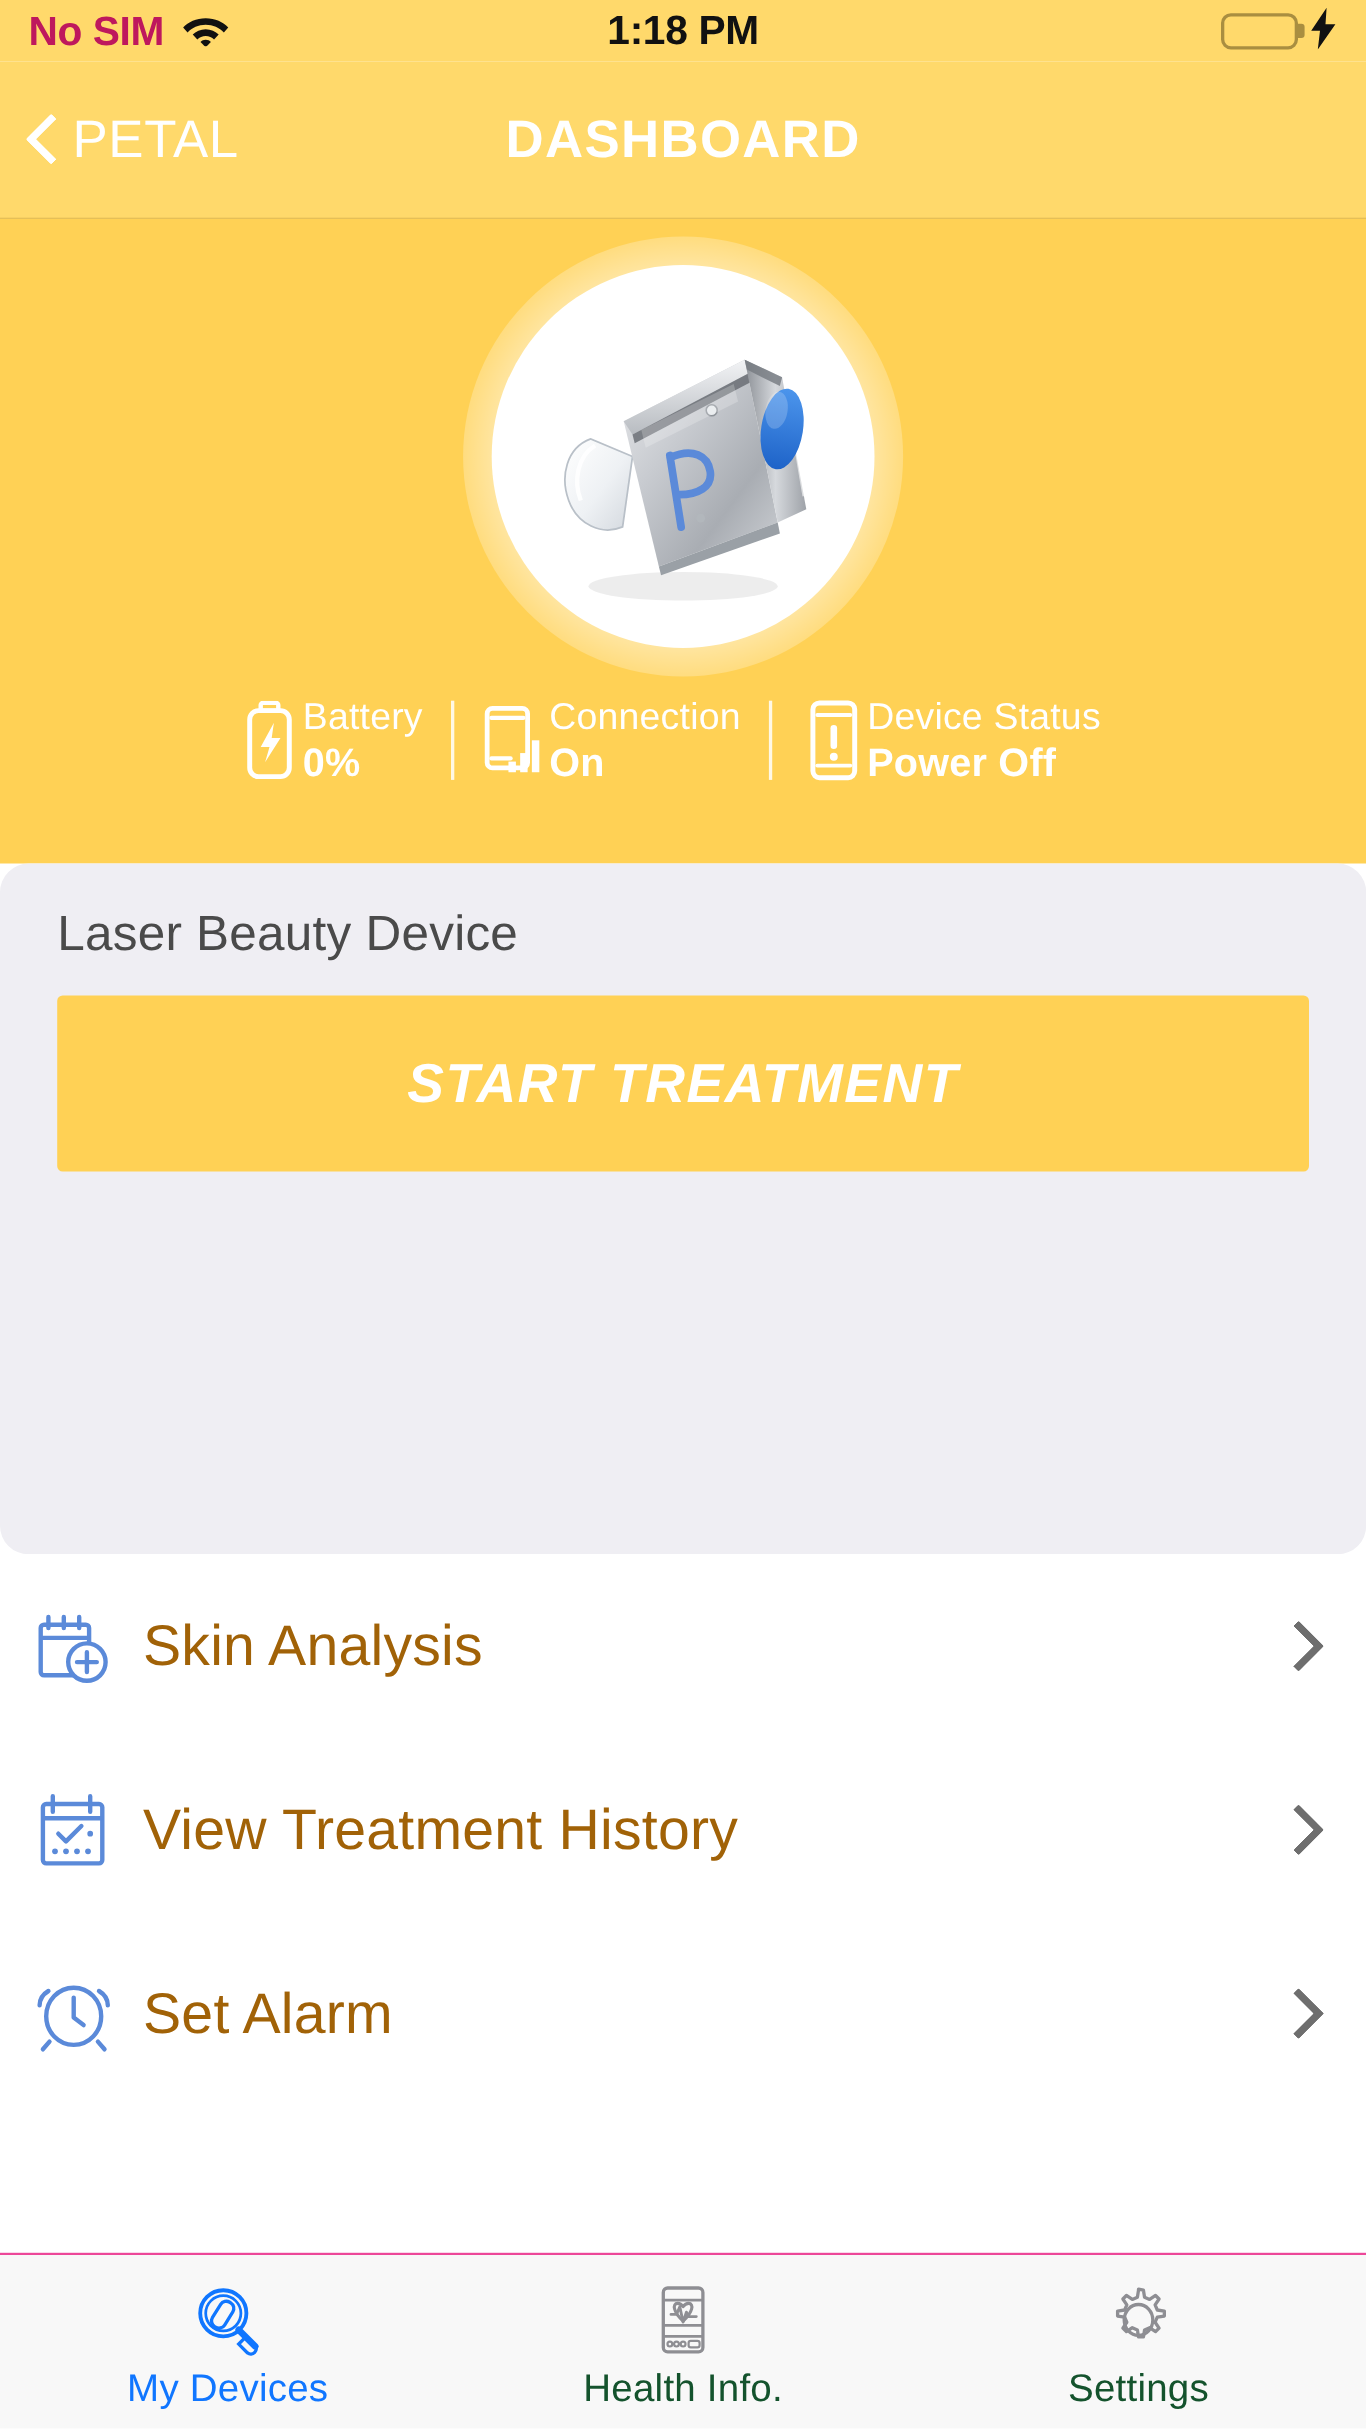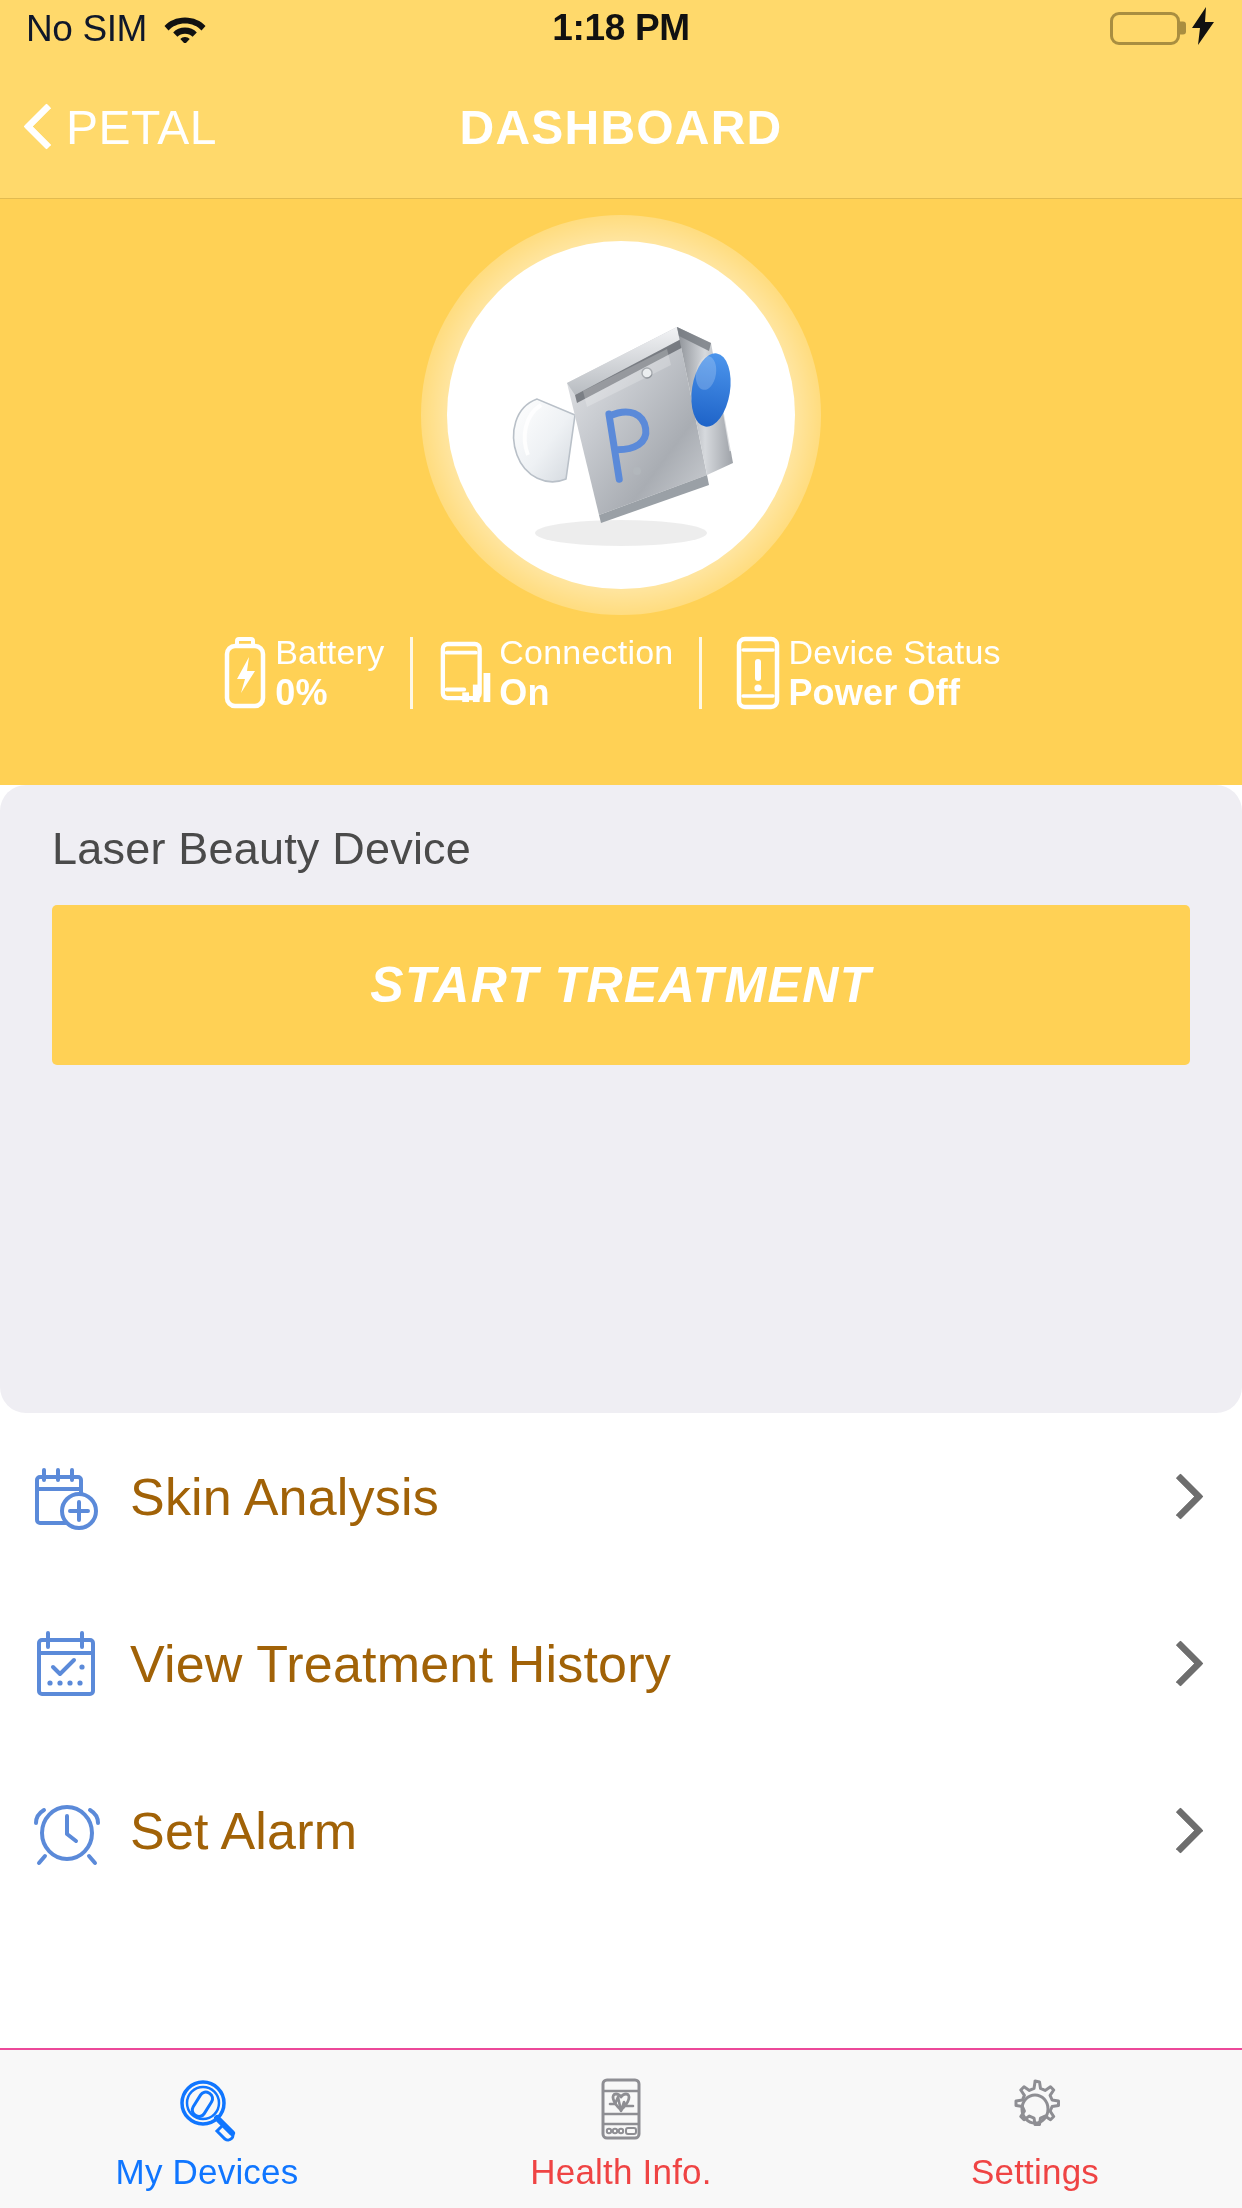--- a/index.html
+++ b/index.html
@@ -33,22 +33,22 @@
   }
   .sb-left {
     display: flex;
     align-items: center;
     gap: 16px;
     flex: 0 0 auto;
     width: 380px;
   }
   .sb-carrier {
     font-size: 37px;
-    font-weight: 400;
-    color: #0f172a;
+    font-weight: 700;
+    color: #be185d;
     letter-spacing: -0.4px;
     line-height: 1;
   }
   .sb-center {
     flex: 1 1 auto;
     text-align: center;
   }
   .sb-time {
     font-size: 37px;
     font-weight: 600;
@@ -335,21 +335,21 @@
     align-items: center;
     justify-content: center;
     gap: 6px;
     cursor: pointer;
     padding-top: 6px;
   }
   .tab-icon { height: 74px; display:flex; align-items:center; justify-content:center; }
   .tab-label {
     font-size: 35px;
     letter-spacing: 0.2px;
-    color: #ef4444;
+    color: #14532d;
   }
   .tab.active .tab-label { color: #1076ff; }
 </style>
 </head>
 <body>
 
 <div id="phone">
 
   <div class="statusbar">
     <div class="sb-left">

